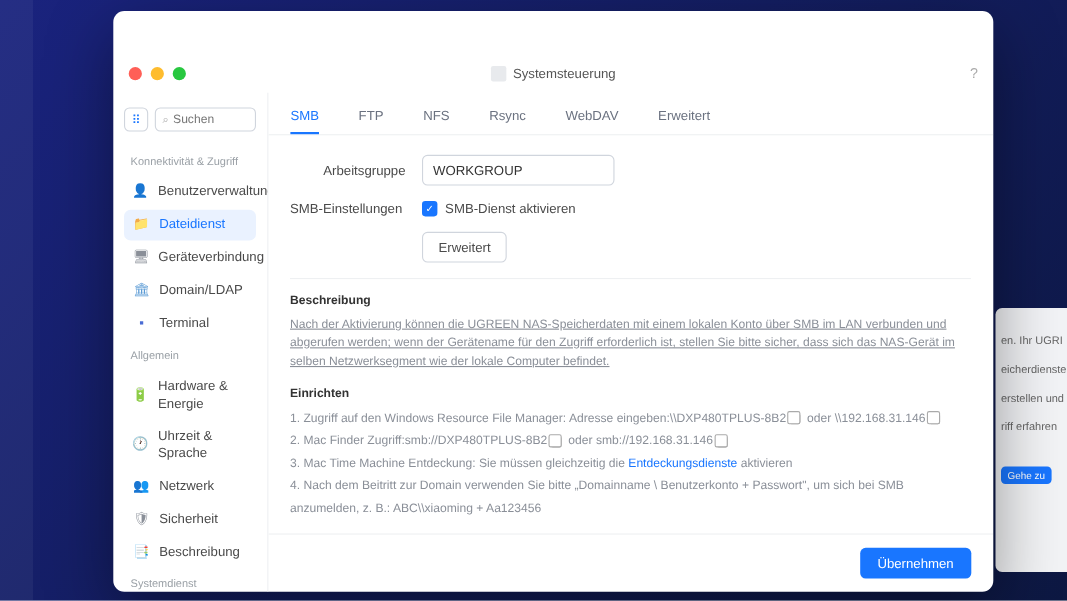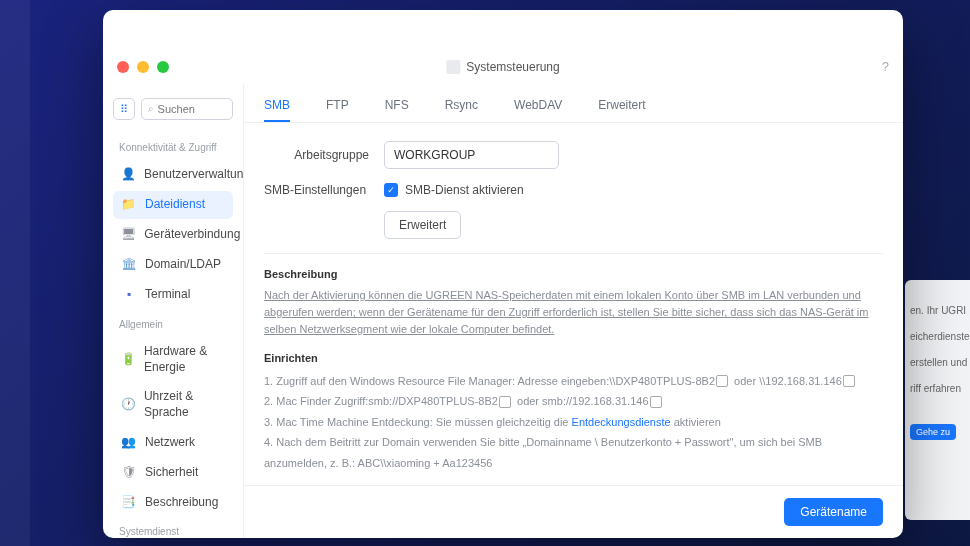--- a/index.html
+++ b/index.html
@@ -451,17 +451,17 @@
           <div>
             <span>3. Mac Time Machine Entdeckung: Sie müssen gleichzeitig die</span>
             <span class="link">Entdeckungsdienste</span>
             <span>aktivieren</span>
           </div>
           <div>4. Nach dem Beitritt zur Domain verwenden Sie bitte „Domainname \ Benutzerkonto + Passwort", um sich bei SMB anzumelden, z. B.: ABC\\xiaoming + Aa123456</div>
         </div>
       </div>
 
       <div class="footer">
-        <button class="btn-primary">Gerätename</button>
+        <button class="btn-primary">Übernehmen</button>
       </div>
     </div>
   </div>
 </div>
 
 </body></html>

